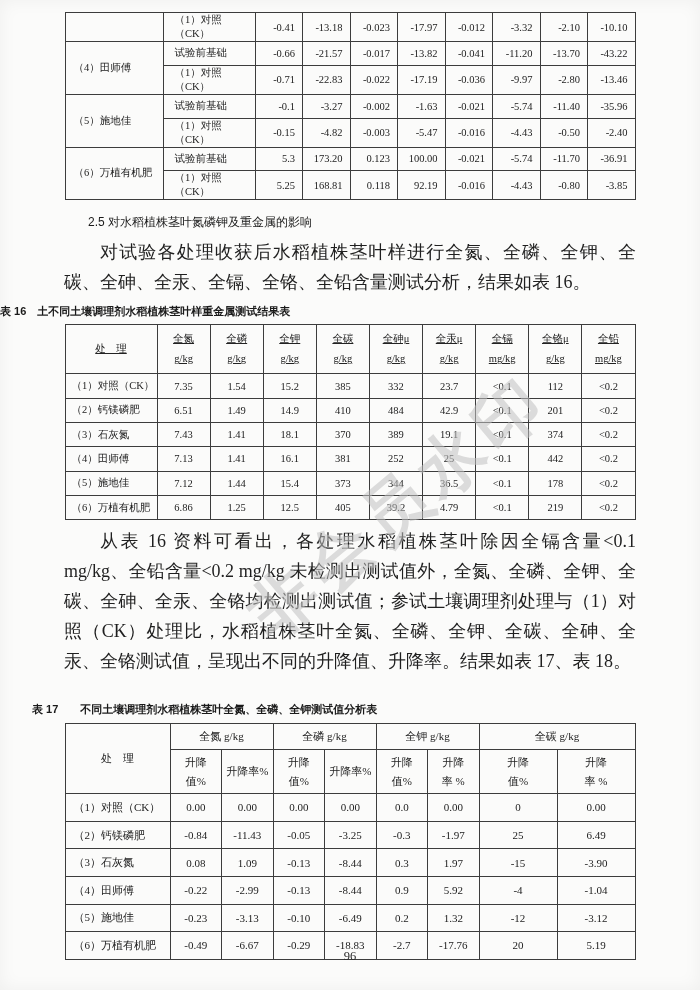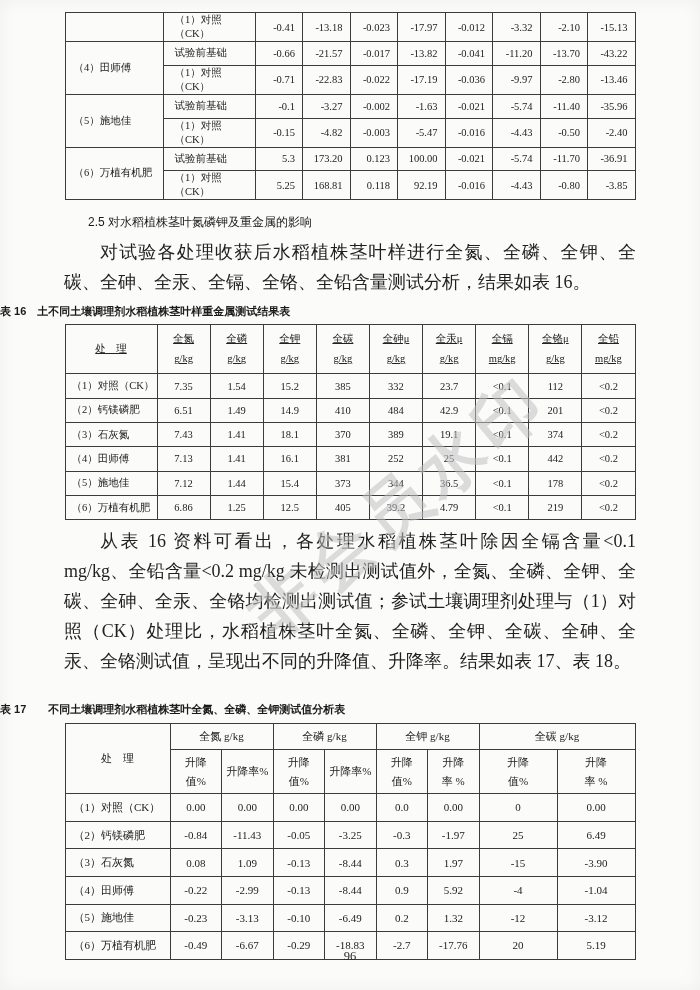--- a/index.html
+++ b/index.html
@@ -63,21 +63,21 @@
   }
 
   .caption {
     text-align:left;
     font-family:"Liberation Sans", sans-serif;
     font-size:11px;
     font-weight:bold;
     margin-top:7px;
     color:#1a1a1a;
   }
-  .caption.t17c { margin-top:26px; }
+  .caption.t17c { margin-top:26px;padding-left:32px; }
 
   .t16 { margin-top:5px; font-size:10.5px; }
   .t16 th { white-space:pre-line; }
   .t16 tr:first-child th { height:48px; line-height:20px;text-decoration:underline; }
   .t16 td { height:23.3px; }
   .t16 td.lbl { text-align:left; padding-left:6px; }
 
   .t17 { margin-top:6px; font-size:11px; }
   .t17 th { white-space:pre-line; }
   .t17 tr:nth-child(1) th { height:25px; }
@@ -134,21 +134,21 @@
         <tr>
           <td class="grp"></td>
           <td class="lbl">（1）对照（CK）</td>
           <td class="num">-0.41</td>
           <td class="num">-13.18</td>
           <td class="num">-0.023</td>
           <td class="num">-17.97</td>
           <td class="num">-0.012</td>
           <td class="num">-3.32</td>
           <td class="num">-2.10</td>
-          <td class="num">-15.13</td>
+          <td class="num">-10.10</td>
         </tr>
         <tr>
           <td rowspan="2" class="grp">（4）田师傅</td>
           <td class="lbl">试验前基础</td>
           <td class="num">-0.66</td>
           <td class="num">-21.57</td>
           <td class="num">-0.017</td>
           <td class="num">-13.82</td>
           <td class="num">-0.041</td>
           <td class="num">-11.20</td>

